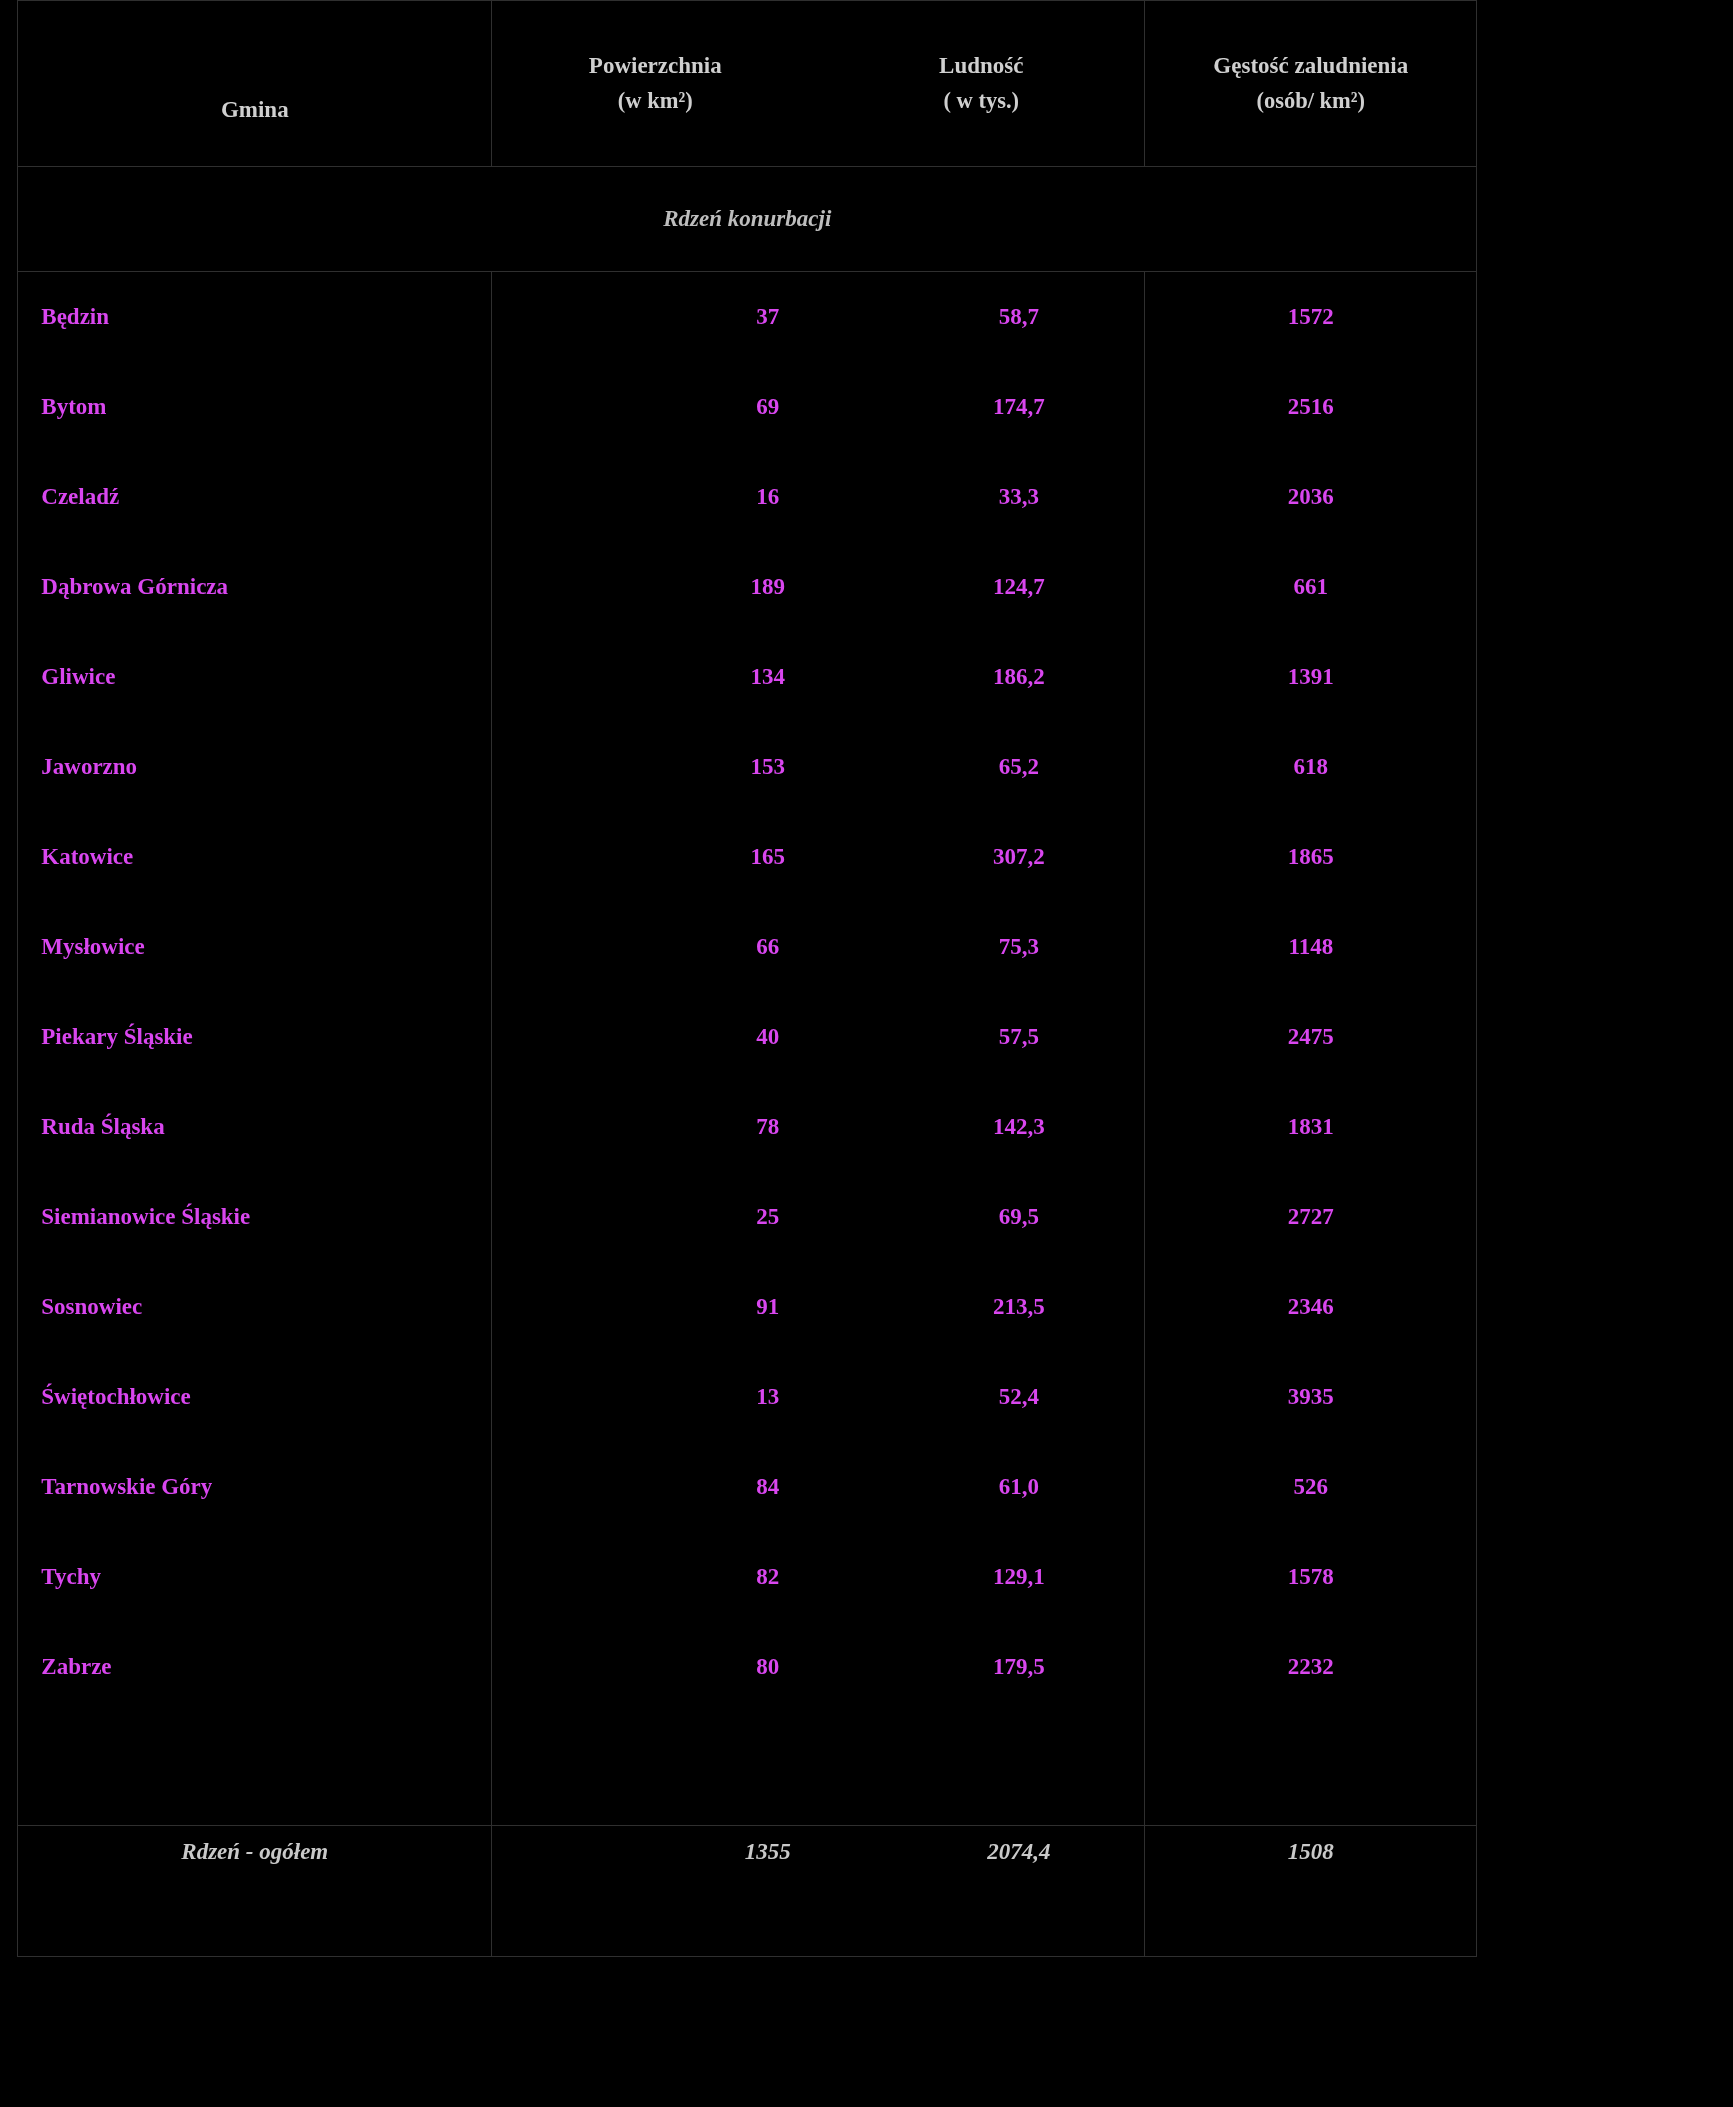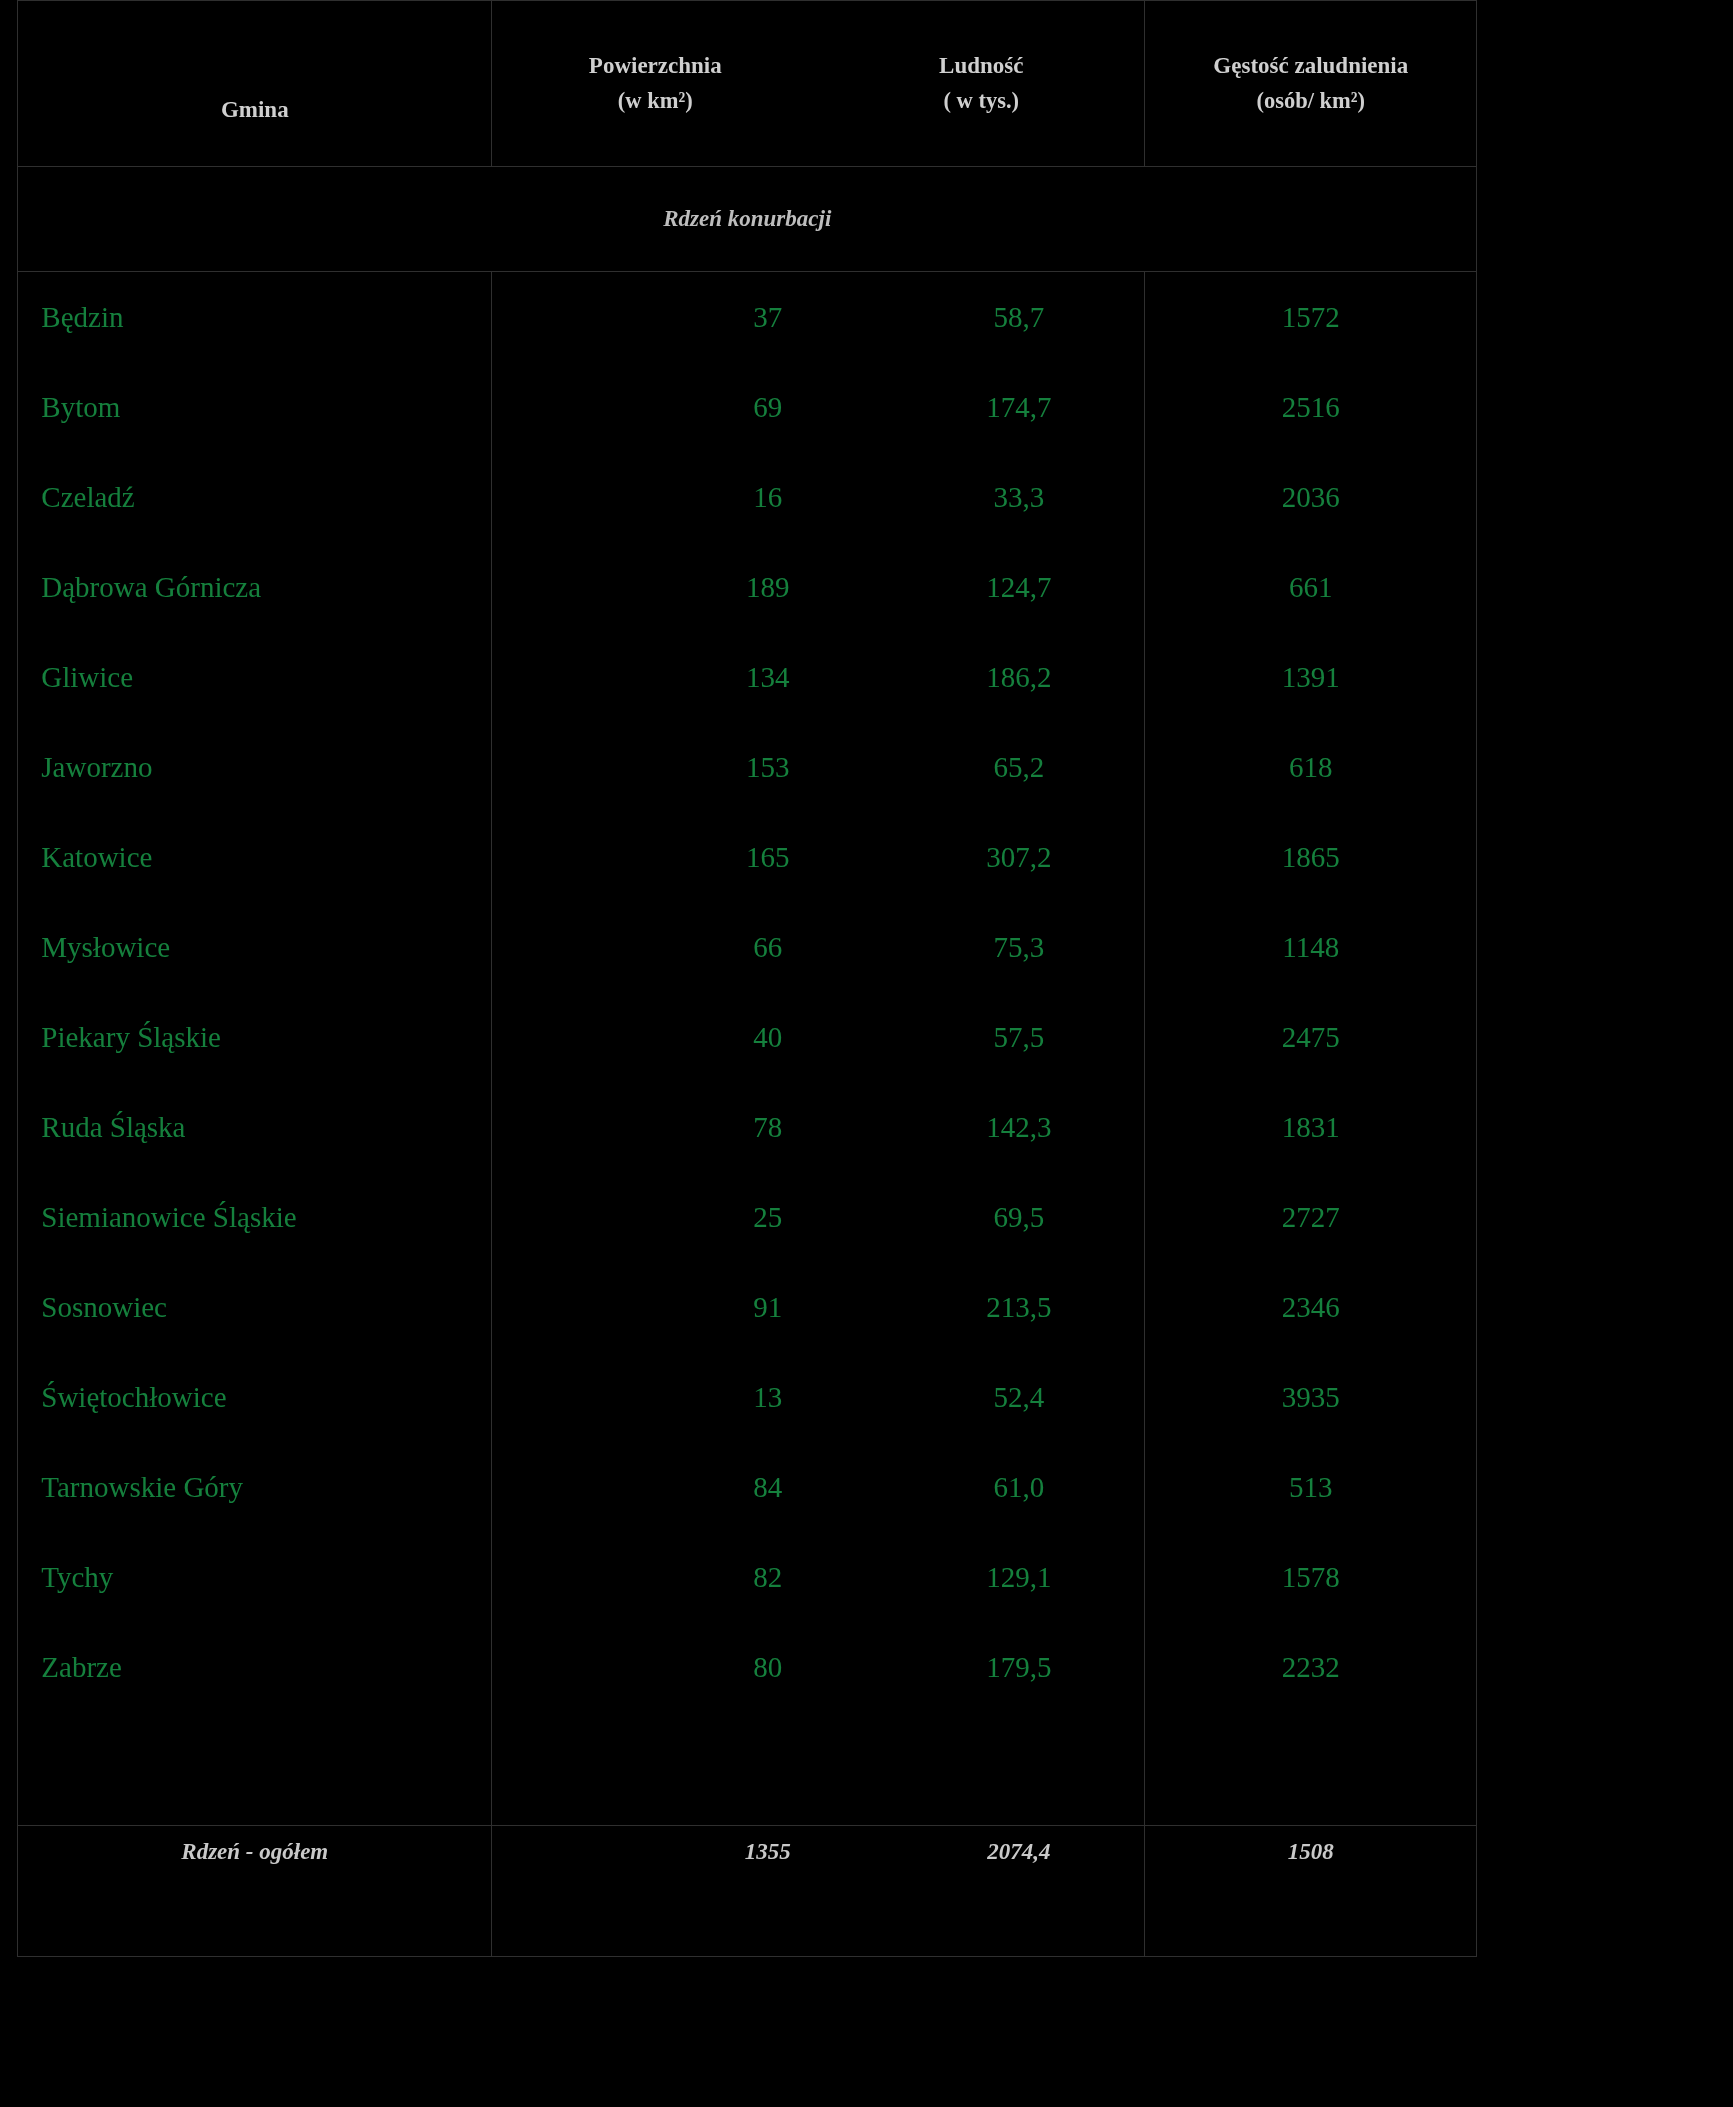--- a/index.html
+++ b/index.html
@@ -82,22 +82,23 @@
     border-right: 1.7px solid #2f2f2f;
     border-top: 1.7px solid #2f2f2f;
     border-bottom: 2.3px solid #3a3a3a;
     margin-top: 22px;
   }
 
   
   tr.data td {
     height: 90px;
     border: none;
-    font-size: 29px;
-    color: #15803d;
+    font-size: 23px;
+    color: #d946ef;
+    font-weight: bold;
   }
   tr.data td.name {
     text-align: left;
     padding-left: 23px;
     border-left: 1.7px solid #2f2f2f;
     border-right: 1.7px solid #2f2f2f;
   }
   tr.data td.num-pop {
     text-align: center;
     padding-left: 150px;
@@ -325,21 +326,21 @@
           <td class="num-dens">3935</td>
         </tr>
         <tr class="data">
           <td class="name">Tarnowskie Góry</td>
           <td class="num-pop">
             <div class="split-cell">
               <span>84</span>
               <span>61,0</span>
             </div>
           </td>
-          <td class="num-dens">513</td>
+          <td class="num-dens">526</td>
         </tr>
         <tr class="data">
           <td class="name">Tychy</td>
           <td class="num-pop">
             <div class="split-cell">
               <span>82</span>
               <span>129,1</span>
             </div>
           </td>
           <td class="num-dens">1578</td>

